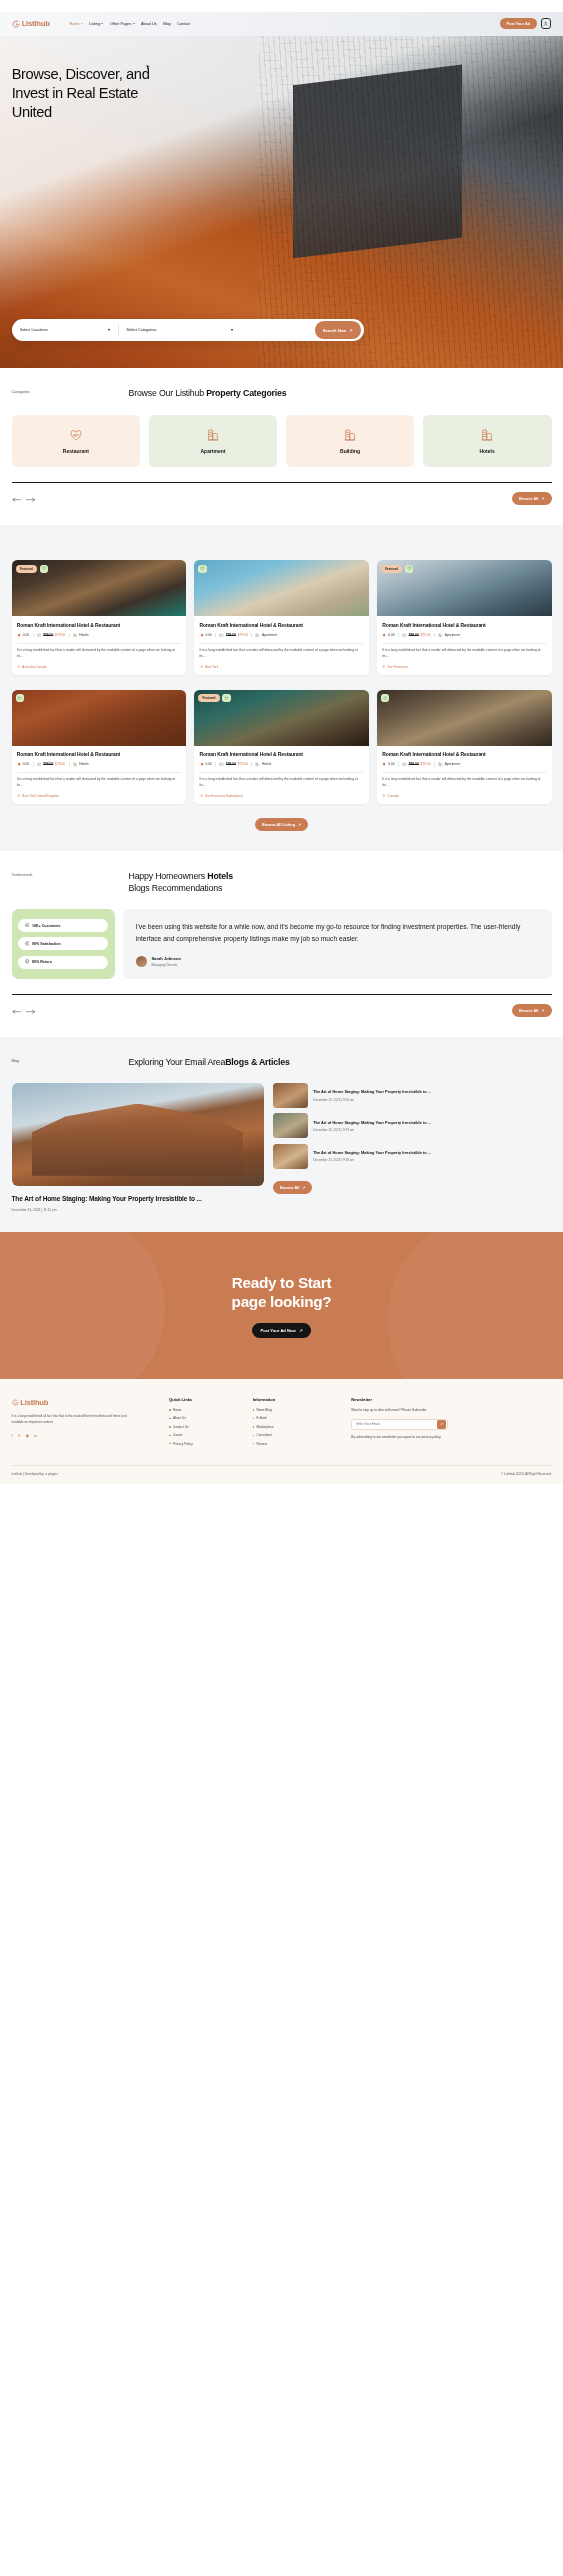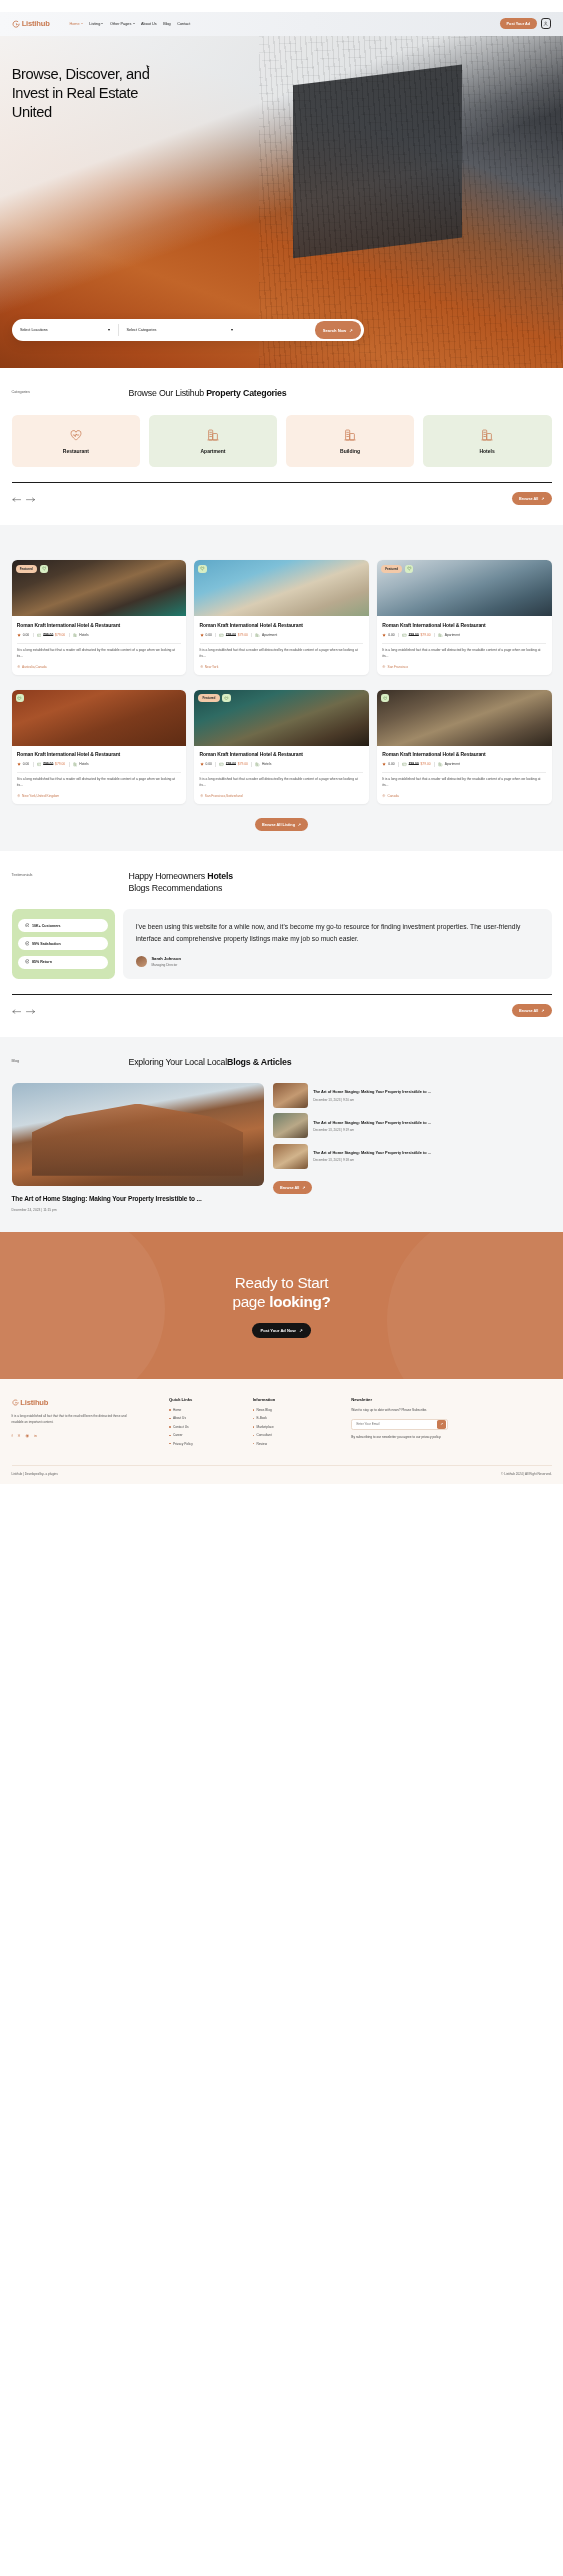--- a/index.html
+++ b/index.html
@@ -186,21 +186,21 @@
   }
   .cta:before{
     content:""; position:absolute; left:-35px; top:-23.5px; width:200px; height:200px;
     border-radius:50%; background:rgba(255,255,255,.06);
   }
   .cta:after{
     content:""; position:absolute; right:-47px; bottom:-53px; width:223px; height:223px;
     border-radius:50%; background:rgba(255,255,255,.05);
   }
   .cta h2 { font-size:15.3px; line-height:1.3; font-weight:700; color:#fff; text-align:center; position:relative; z-index:2; letter-spacing:-0.3px; }
-  .cta h2 span { font-weight:400; }
+  .cta h2 span { font-weight:700; }
   .btn-dark {
     background:#141414; color:#fff; border:none; font-size:4.1px; font-weight:600;
     padding:5.3px 8.8px; border-radius:8.8px; display:flex; align-items:center; gap:3.5px;
     position:relative; z-index:2;
   }
 
   
   footer { background:#fbf7f3; padding:17.6px 0 0; }
   .f-grid { display:grid; grid-template-columns:147px 73px 88px 1fr; gap:10.6px; }
   .f-logo { display:flex; align-items:center; gap:1.8px; margin-bottom:6.5px; }
@@ -774,21 +774,21 @@
         </button>
       </div>
     </div>
   </section>
 
   <section class="sec band-grey">
     <div class="container">
       <div class="sec-head">
         <div class="eyebrow">Blog</div>
         <h2 class="sec-title">
-          <span>Exploring Your Local Local</span><b>Blogs &amp; Articles</b>
+          <span>Exploring Your Email Area</span><b>Blogs &amp; Articles</b>
         </h2>
       </div>
 
       <div class="blog-wrap">
         <div class="blog-main">
           <div class="blog-hero"></div>
           <h3>The Art of Home Staging: Making Your Property Irresistible to ...</h3>
           <div class="date">December 24, 2023 | 11:15 pm</div>
         </div>
 

